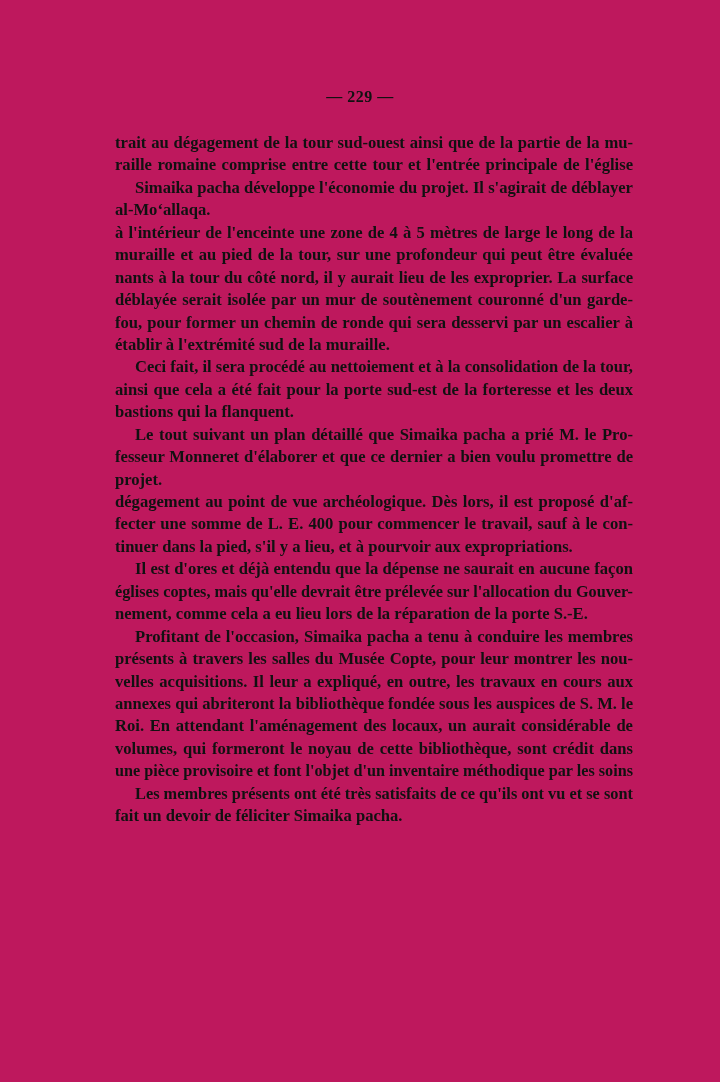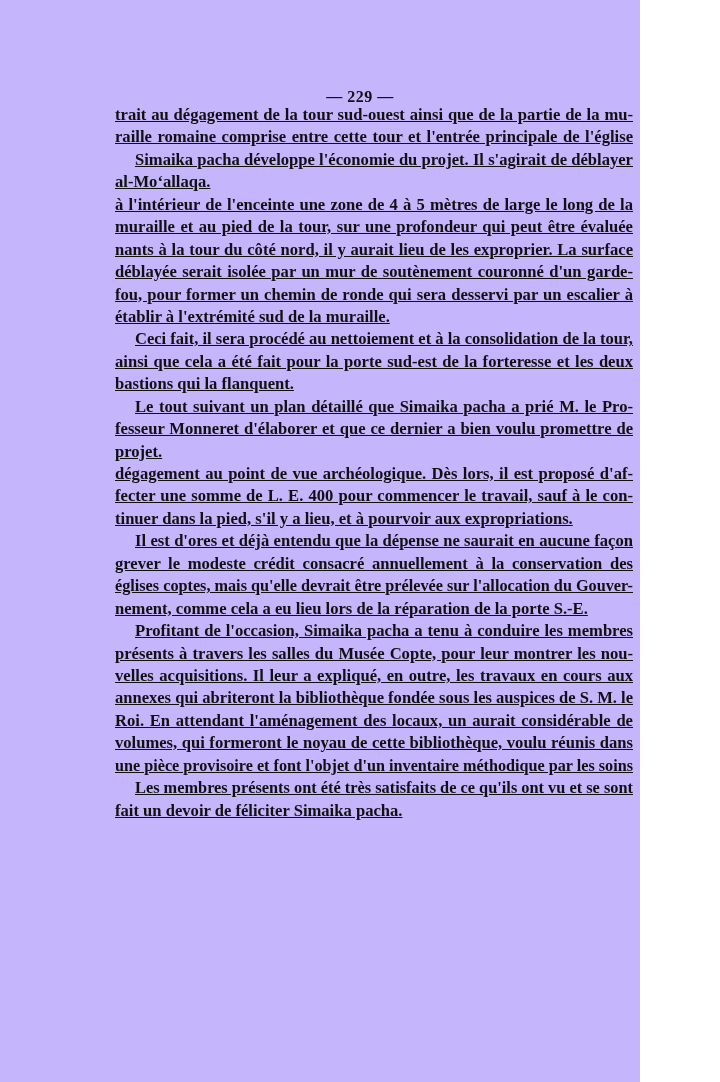--- a/index.html
+++ b/index.html
@@ -1,27 +1,27 @@
 <!DOCTYPE html>
 <html><head>
 <meta charset="utf-8">
 <style>
   html, body { margin: 0; padding: 0; background: #ffffff; }
   body { width: 720px; height: 1082px; position: relative; overflow: hidden; }
   .page {
-    position: absolute; left: 0; top: 0; width: 640px; height: 1082px;
-    background: #c4b5fd; color: #111111;
+    position: absolute; left: 0; top: 0; width: 720px; height: 1082px;
+    background: #be185d; color: #111111;
     font-family: "Liberation Serif", "DejaVu Serif", serif;
   }
   .page-number {
     position: absolute; left: 0; width: 720px; top: 88px;
     text-align: center; font-weight: bold; font-size: 16px; letter-spacing: 0.5px;
   }
   .body-text {
-    position: absolute; left: 115px; top: 104px; width: 518px; text-decoration: underline;
+    position: absolute; left: 115px; top: 132px; width: 518px;
   }
   .line {
     height: 22.45px; line-height: 22.45px;
     font-size: 16.6px; font-weight: bold;
     white-space: nowrap; text-align: justify; text-align-last: justify;
     transform-origin: left center;
   }
   .line.indent { padding-left: 20px; }
   .line.last { text-align-last: left; }
 </style>
@@ -44,26 +44,25 @@
       <div class="line indent" style="transform: scaleX(0.995876); width: 520.145px; padding-left: 20.0828px; box-sizing: border-box;">Ceci fait, il sera procédé au nettoiement et à la consolidation de la tour,</div>
       <div class="line">ainsi que cela a été fait pour la porte sud-est de la forteresse et les deux</div>
       <div class="line last">bastions qui la flanquent.</div>
       <div class="line indent">Le tout suivant un plan détaillé que Simaika pacha a prié M. le Pro-</div>
       <div class="line">fesseur Monneret d'élaborer et que ce dernier a bien voulu promettre de</div>
       <div class="line last">projet.</div>
       <div class="line">dégagement au point de vue archéologique. Dès lors, il est proposé d'af-</div>
       <div class="line">fecter une somme de L. E. 400 pour commencer le travail, sauf à le con-</div>
       <div class="line last">tinuer dans la pied, s'il y a lieu, et à pourvoir aux expropriations.</div>
       <div class="line indent">Il est d'ores et déjà entendu que la dépense ne saurait en aucune façon</div>
-      <div class="line">grever le modeste crédit consacré annuellement à la conservation des</div>
       <div class="line" style="transform: scaleX(0.97707); width: 530.156px; padding-left: 0px; box-sizing: border-box;">églises coptes, mais qu'elle devrait être prélevée sur l'allocation du Gouver-</div>
       <div class="line last">nement, comme cela a eu lieu lors de la réparation de la porte S.-E.</div>
       <div class="line indent">Profitant de l'occasion, Simaika pacha a tenu à conduire les membres</div>
       <div class="line">présents à travers les salles du Musée Copte, pour leur montrer les nou-</div>
       <div class="line">velles acquisitions. Il leur a expliqué, en outre, les travaux en cours aux</div>
       <div class="line" style="transform: scaleX(0.996753); width: 519.688px; padding-left: 0px; box-sizing: border-box;">annexes qui abriteront la bibliothèque fondée sous les auspices de S. M. le</div>
       <div class="line">Roi. En attendant l'aménagement des locaux, un aurait considérable de</div>
-      <div class="line">volumes, qui formeront le noyau de cette bibliothèque, voulu réunis dans</div>
+      <div class="line">volumes, qui formeront le noyau de cette bibliothèque, sont crédit dans</div>
       <div class="line" style="transform: scaleX(0.975174); width: 531.188px; padding-left: 0px; box-sizing: border-box;">une pièce provisoire et font l'objet d'un inventaire méthodique par les soins</div>
       <div class="line indent" style="transform: scaleX(0.984676); width: 526.061px; padding-left: 20.3112px; box-sizing: border-box;">Les membres présents ont été très satisfaits de ce qu'ils ont vu et se sont</div>
       <div class="line last">fait un devoir de féliciter Simaika pacha.</div>
     </div>
 </div>
 
 </body></html>

